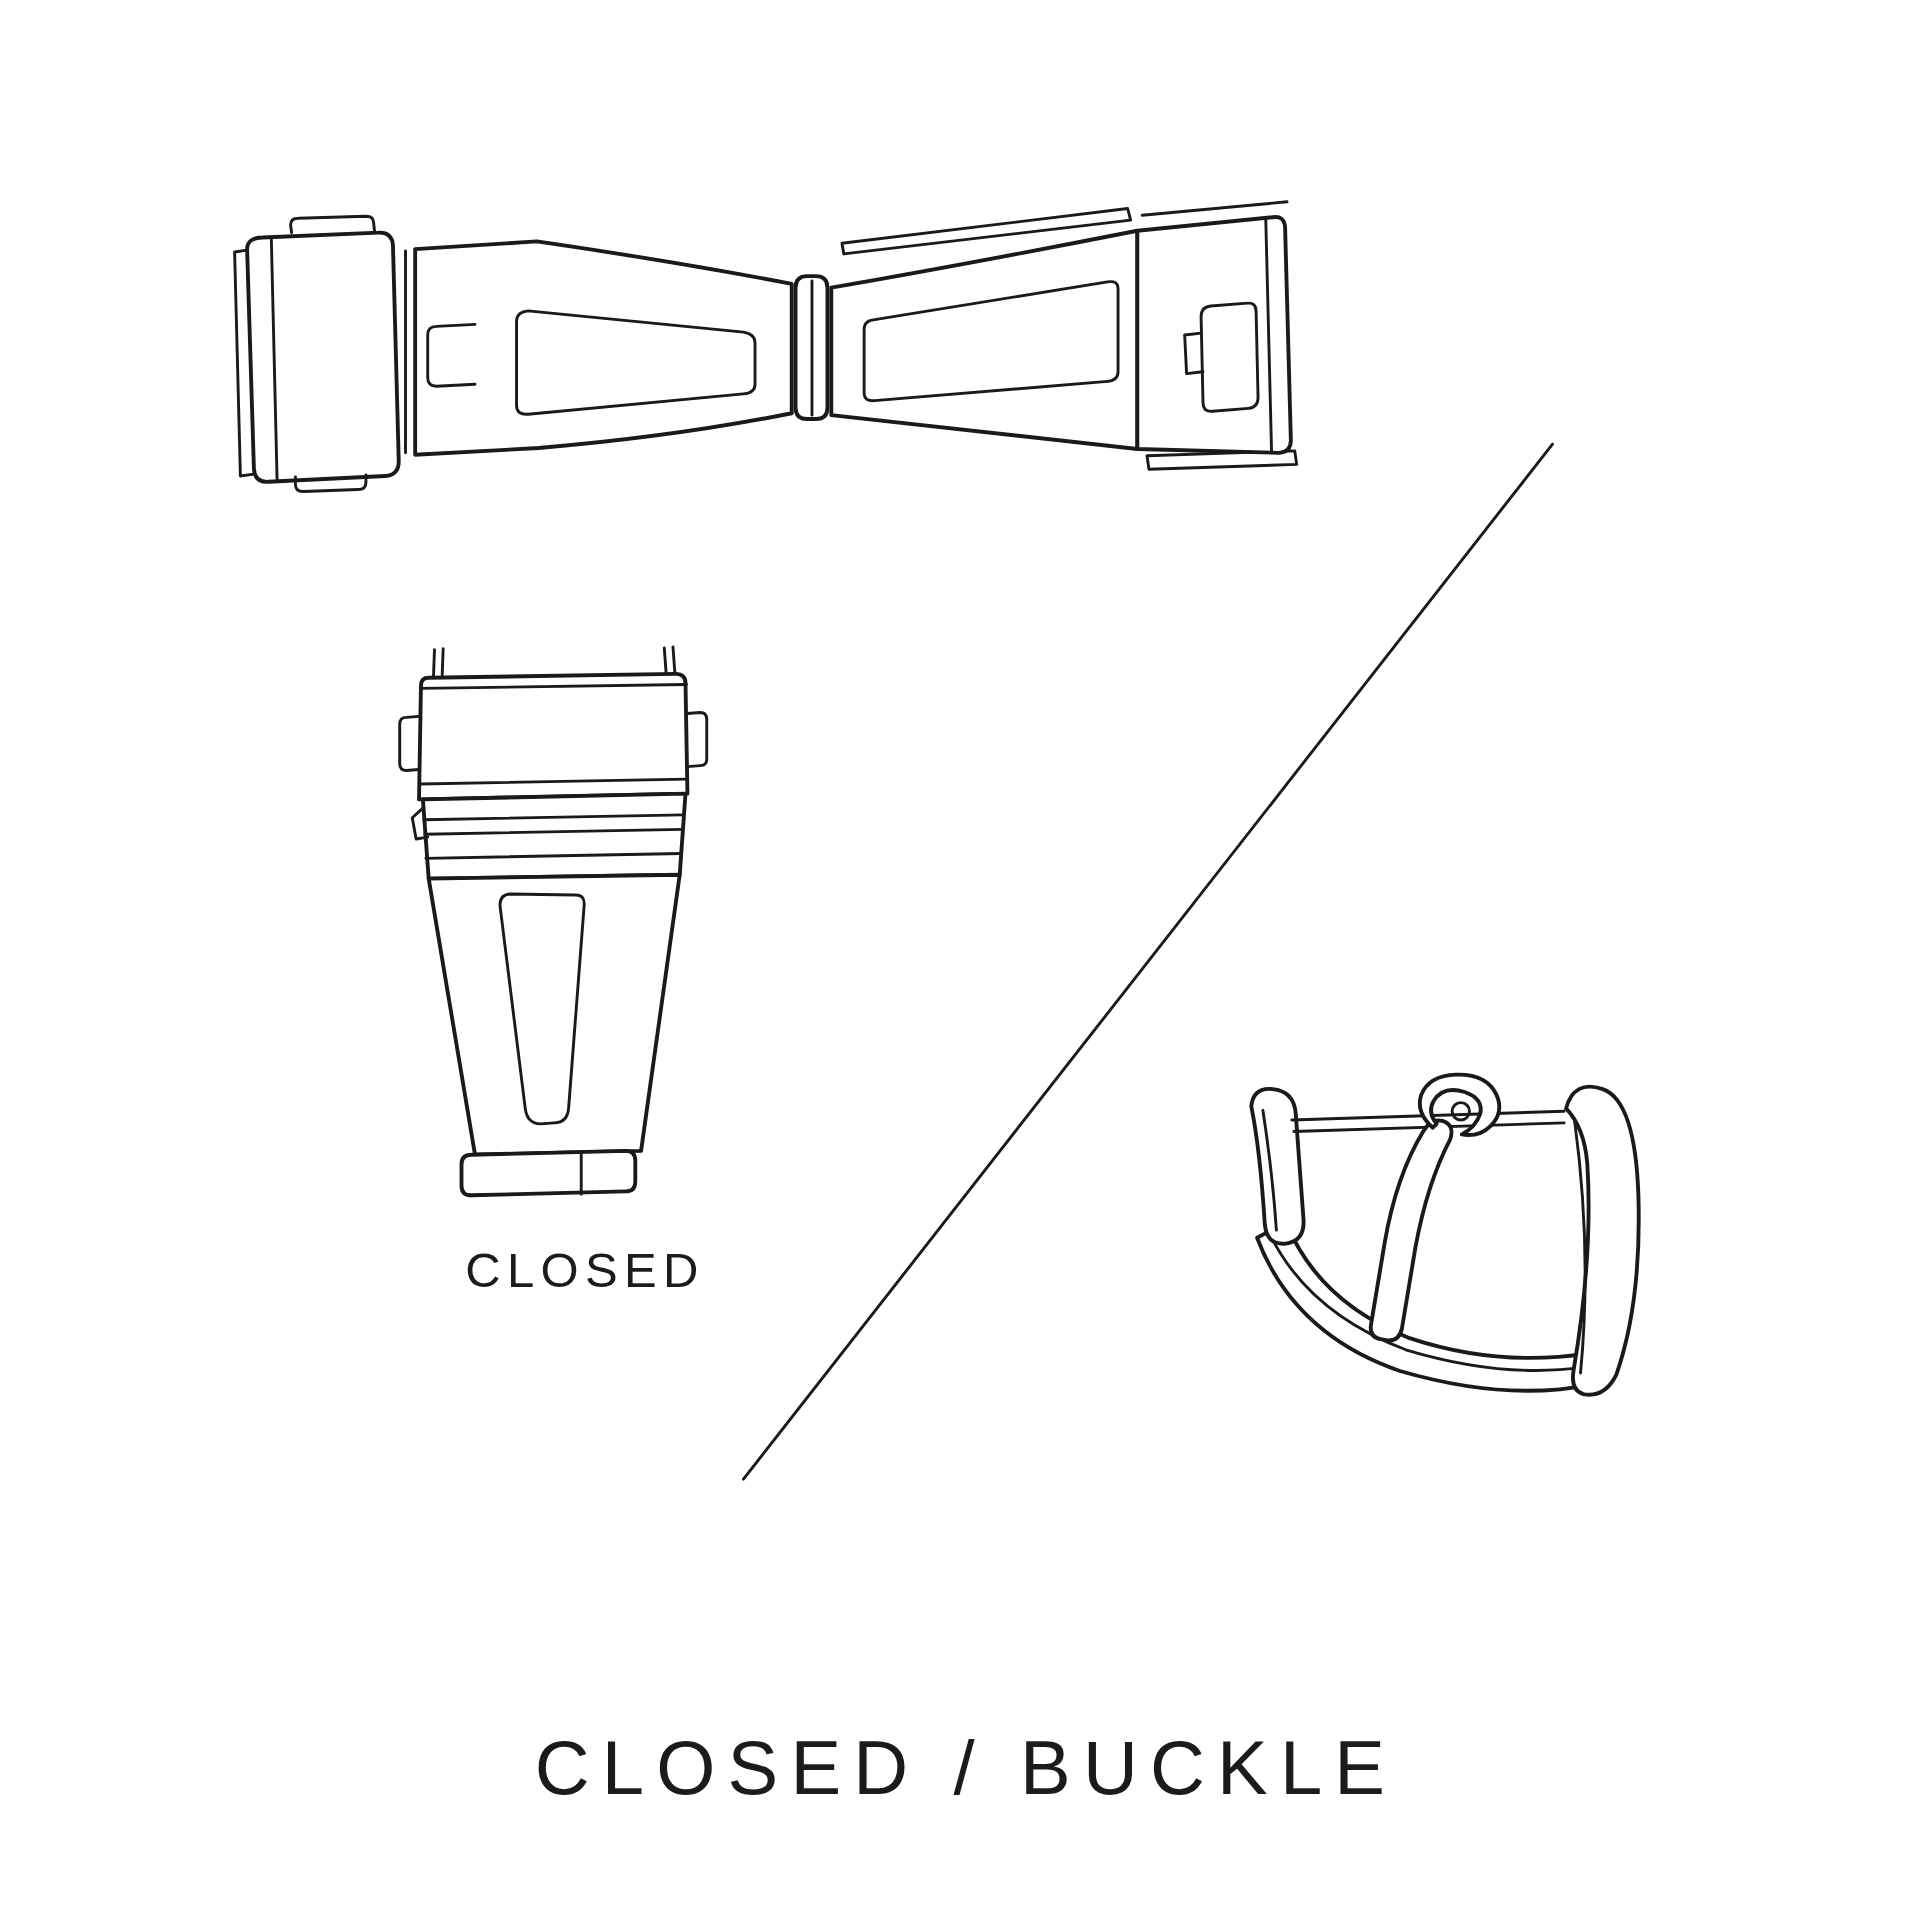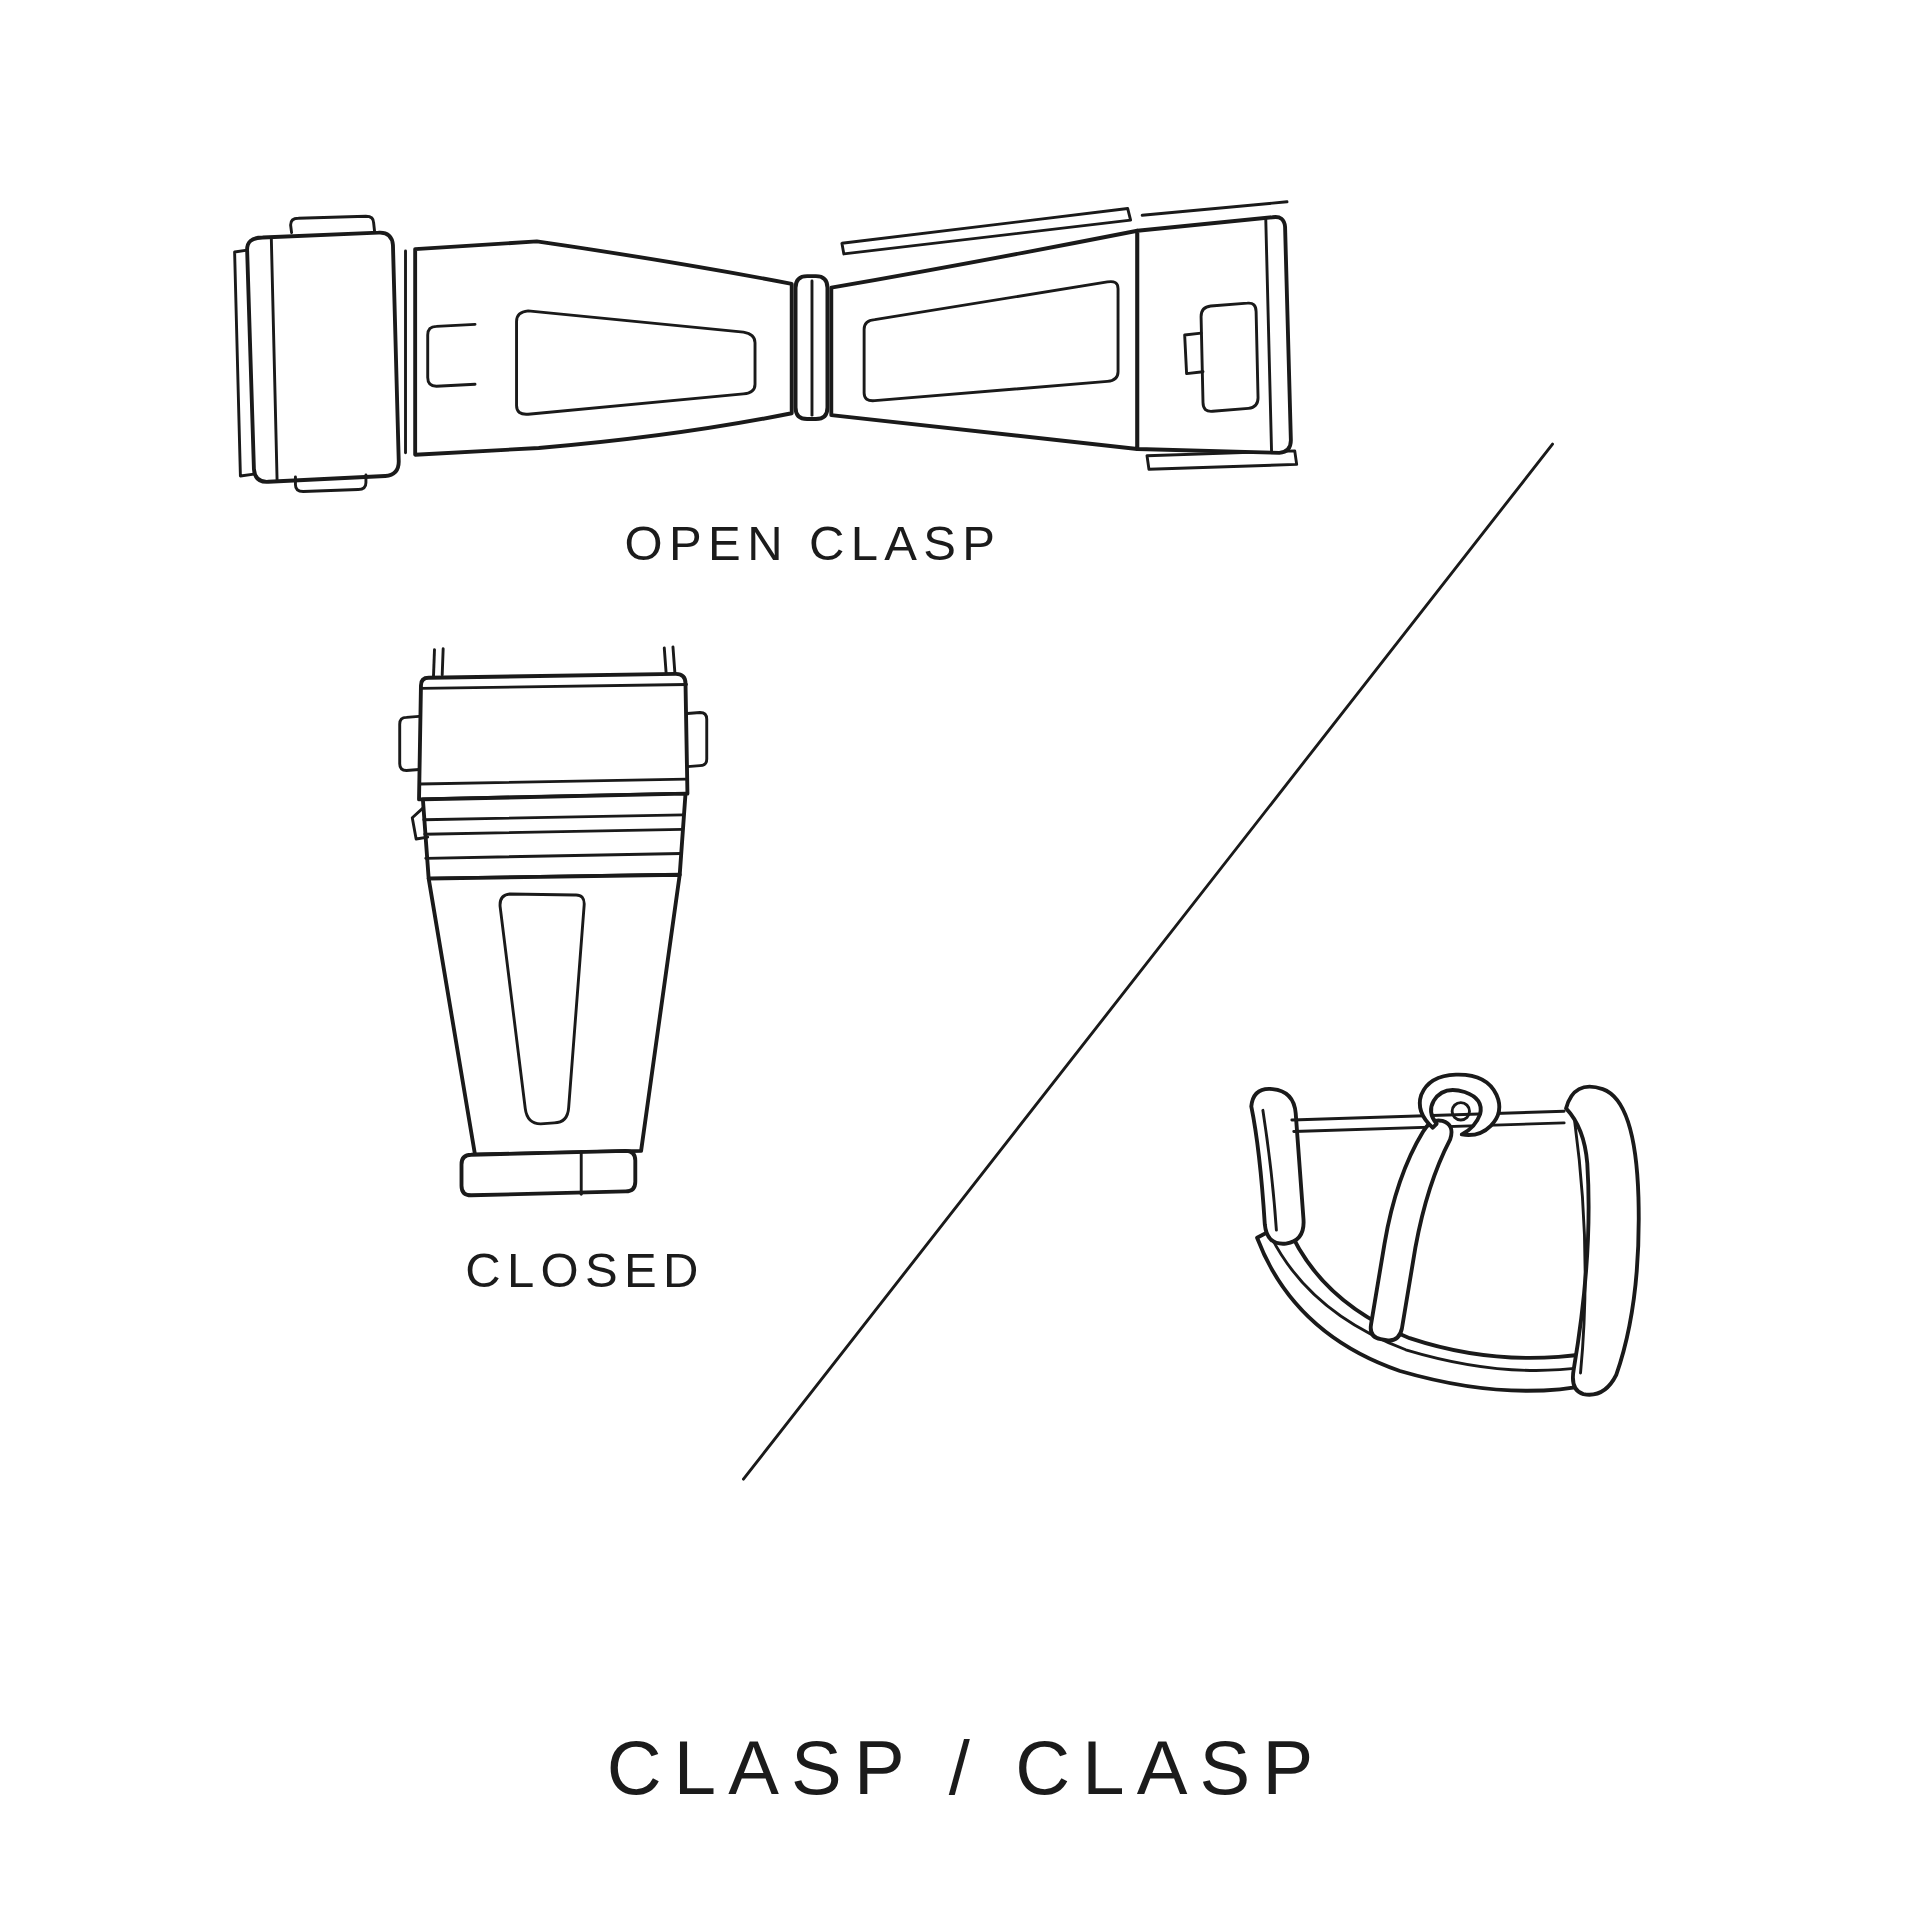--- a/index.html
+++ b/index.html
@@ -132,19 +132,18 @@
 
       <path class="thin" d="M 1338,1160 L 1620,1151"></path>
       <path class="thin" d="M 1340,1172 L 1620,1163"></path>
 
       <path class="solid" d="M 1502,1180 Q 1478,1226 1466,1292 L 1452,1376 Q 1449,1390 1436,1388 L 1430,1387 Q 1418,1385 1420,1372 L 1434,1288 Q 1446,1218 1474,1172 Q 1482,1158 1494,1161 Q 1507,1165 1502,1180 Z"></path>
       <path class="solid" d="M 1484,1168 Q 1466,1152 1472,1134 Q 1480,1114 1508,1113 Q 1540,1112 1550,1134 Q 1558,1152 1544,1166 Q 1532,1178 1514,1175 Q 1528,1168 1533,1154 Q 1537,1138 1517,1131 Q 1495,1124 1485,1140 Q 1478,1152 1488,1164 Z"></path>
       <circle class="thin" cx="1513" cy="1151" r="9"></circle>
     </g>
   </svg>
 
-  <div class="label caption" style="left:813px; top:515px;">OPEN CLASP</div>
 
   <div class="label caption" style="left:537px; top:1242px;margin-left:48px;">CLOSED</div>
 
-  <div class="label title" style="left:966px; top:1724px;">CLASP / CLASP</div>
+  <div class="label title" style="left:966px; top:1724px;">CLOSED / BUCKLE</div>
 </div>
 
 
 </body></html>

